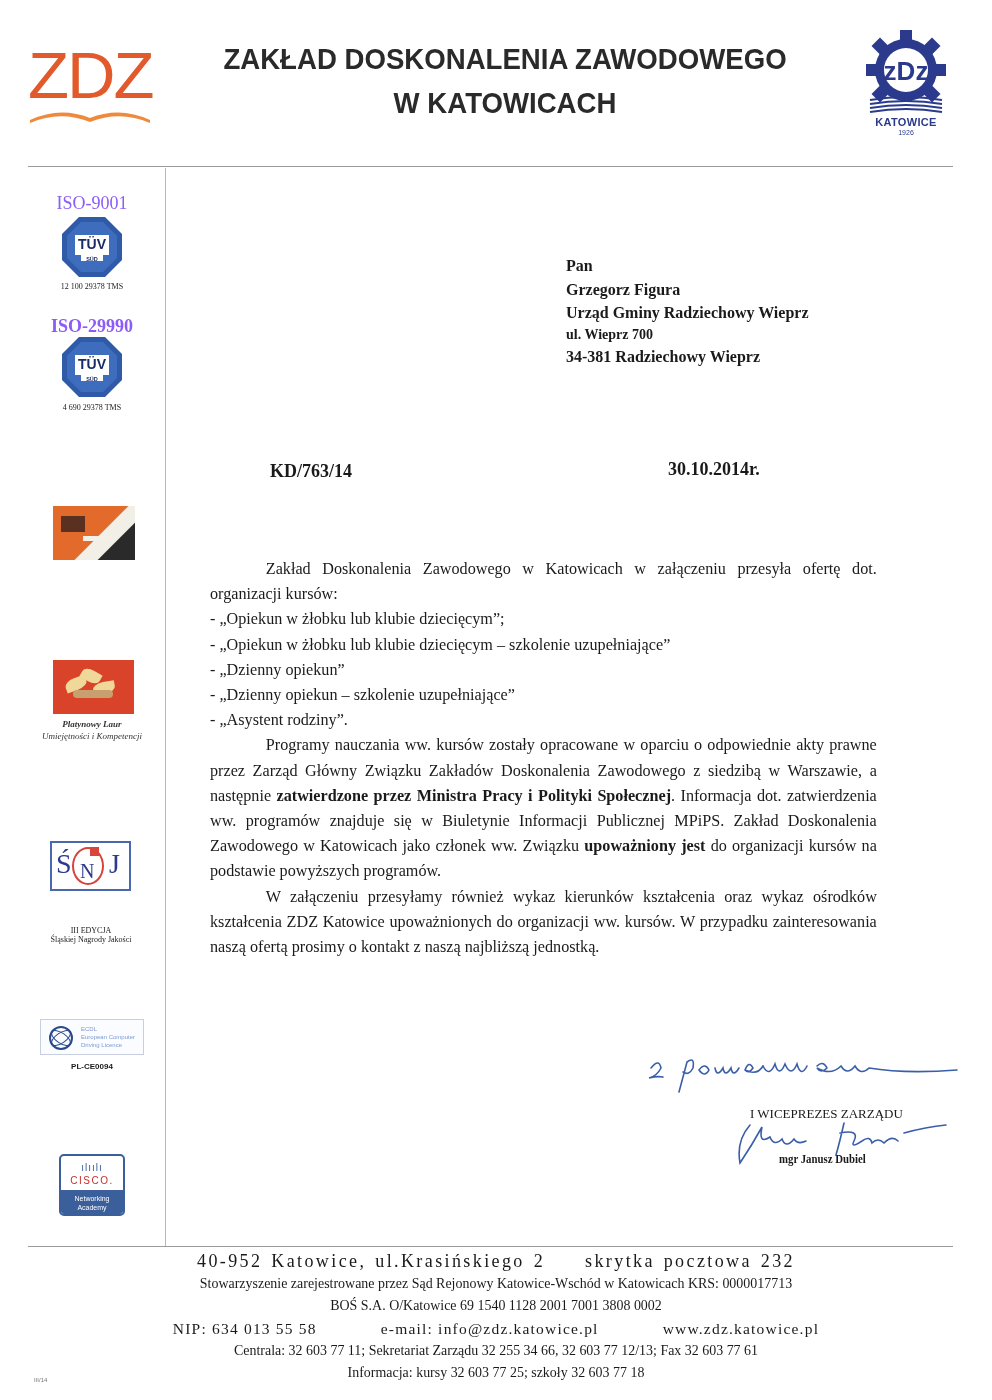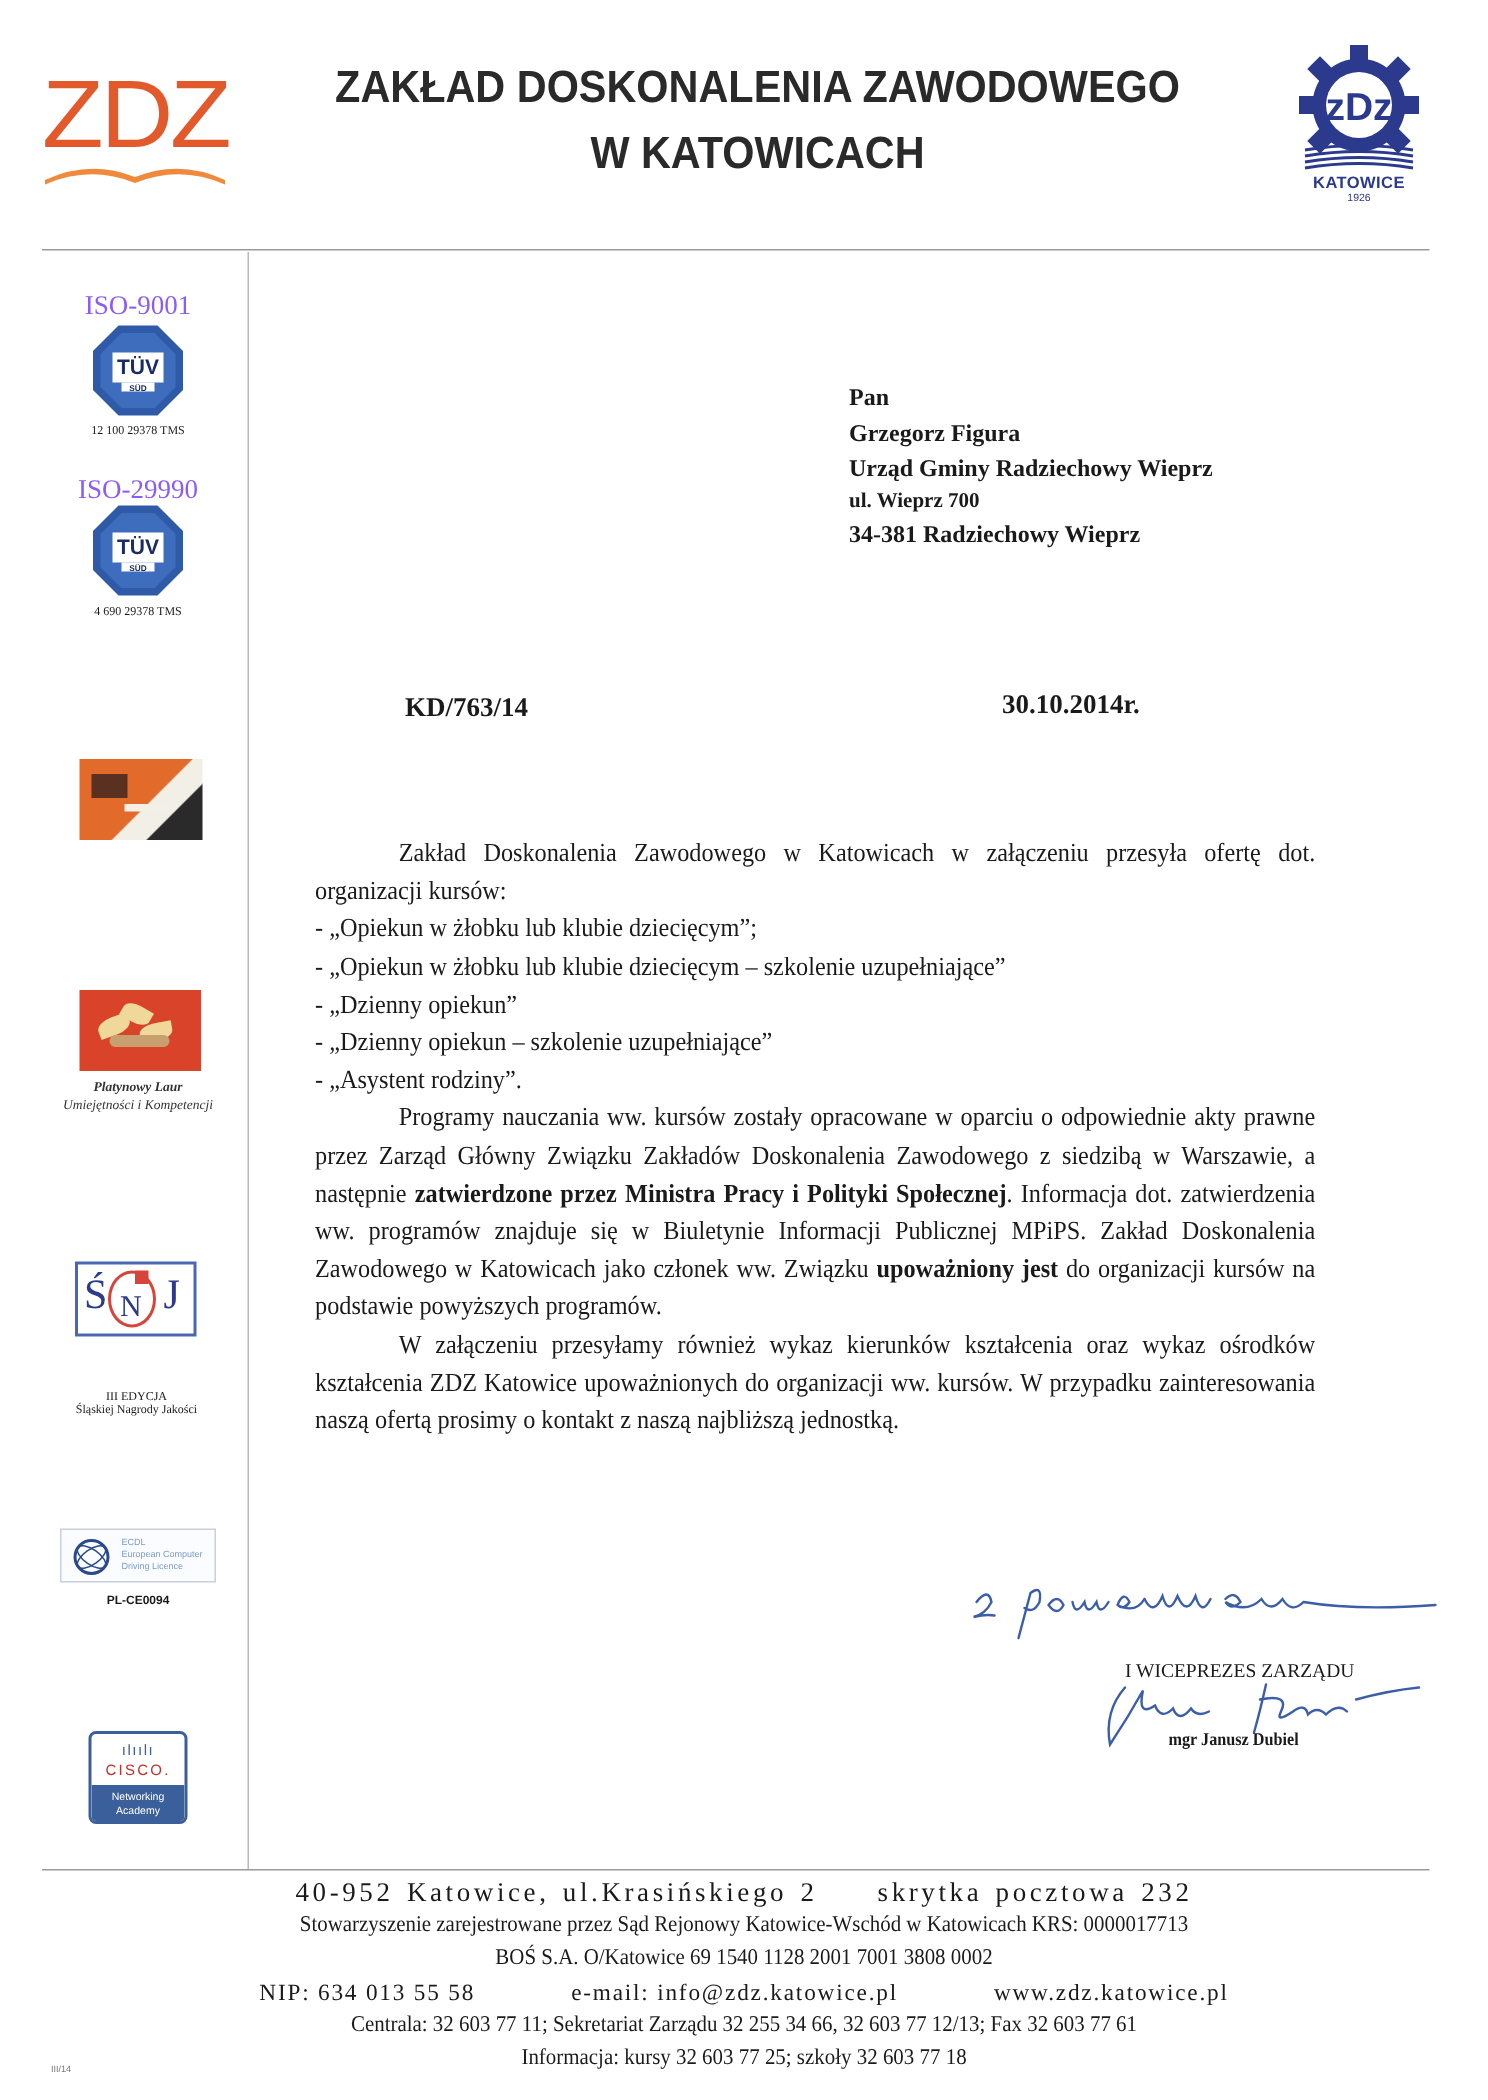--- a/index.html
+++ b/index.html
@@ -125,21 +125,21 @@
 <svg class="abs tuv" style="top:216px;" viewBox="0 0 62 62">
   <polygon points="18,1 44,1 61,18 61,44 44,61 18,61 1,44 1,18" fill="#2f5aa8"></polygon>
   <polygon points="20,6 42,6 56,20 56,42 42,56 20,56 6,42 6,20" fill="#3f6dbd"></polygon>
   <rect x="14" y="19" width="34" height="20" fill="#fff"></rect>
   <text x="31" y="33" text-anchor="middle" font-family="Liberation Sans, sans-serif" font-weight="bold" font-size="14" fill="#1a2c66">TÜV</text>
   <rect x="20" y="39" width="22" height="6" fill="#fff"></rect>
   <text x="31" y="44.5" text-anchor="middle" font-family="Liberation Sans, sans-serif" font-weight="bold" font-size="5.5" fill="#1a2c66">SÜD</text>
 </svg>
 <div class="abs side-center iso-num" style="top:282px;">12 100 29378 TMS</div>
 
-<div class="abs side-center iso-title" style="top:316px;">ISO-29990</div>
+<div class="abs side-center iso-title" style="top:316px;font-weight:bold;">ISO-29990</div>
 <svg class="abs tuv" style="top:336px;" viewBox="0 0 62 62">
   <polygon points="18,1 44,1 61,18 61,44 44,61 18,61 1,44 1,18" fill="#2f5aa8"></polygon>
   <polygon points="20,6 42,6 56,20 56,42 42,56 20,56 6,42 6,20" fill="#3f6dbd"></polygon>
   <rect x="14" y="19" width="34" height="20" fill="#fff"></rect>
   <text x="31" y="33" text-anchor="middle" font-family="Liberation Sans, sans-serif" font-weight="bold" font-size="14" fill="#1a2c66">TÜV</text>
   <rect x="20" y="39" width="22" height="6" fill="#fff"></rect>
   <text x="31" y="44.5" text-anchor="middle" font-family="Liberation Sans, sans-serif" font-weight="bold" font-size="5.5" fill="#1a2c66">SÜD</text>
 </svg>
 <div class="abs side-center iso-num" style="top:403px;">4 690 29378 TMS</div>
 

